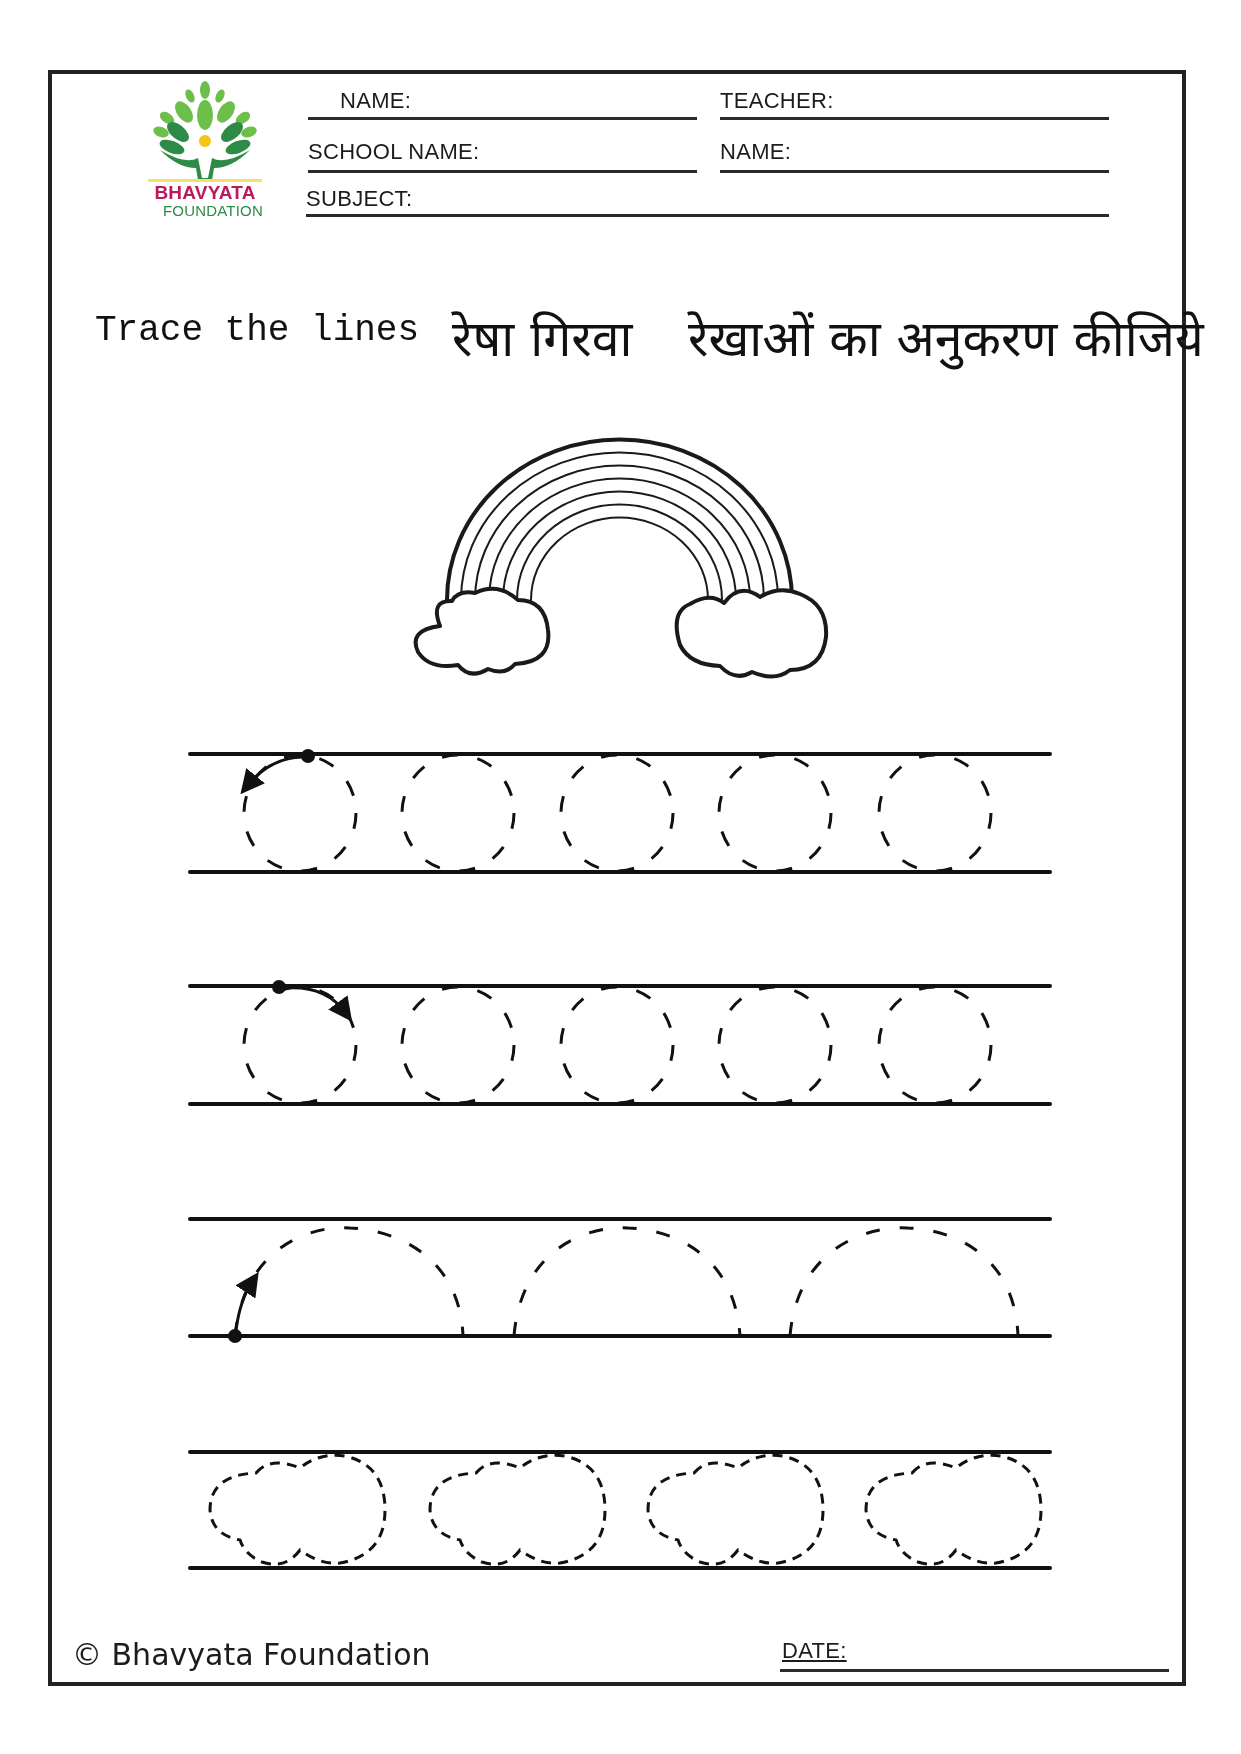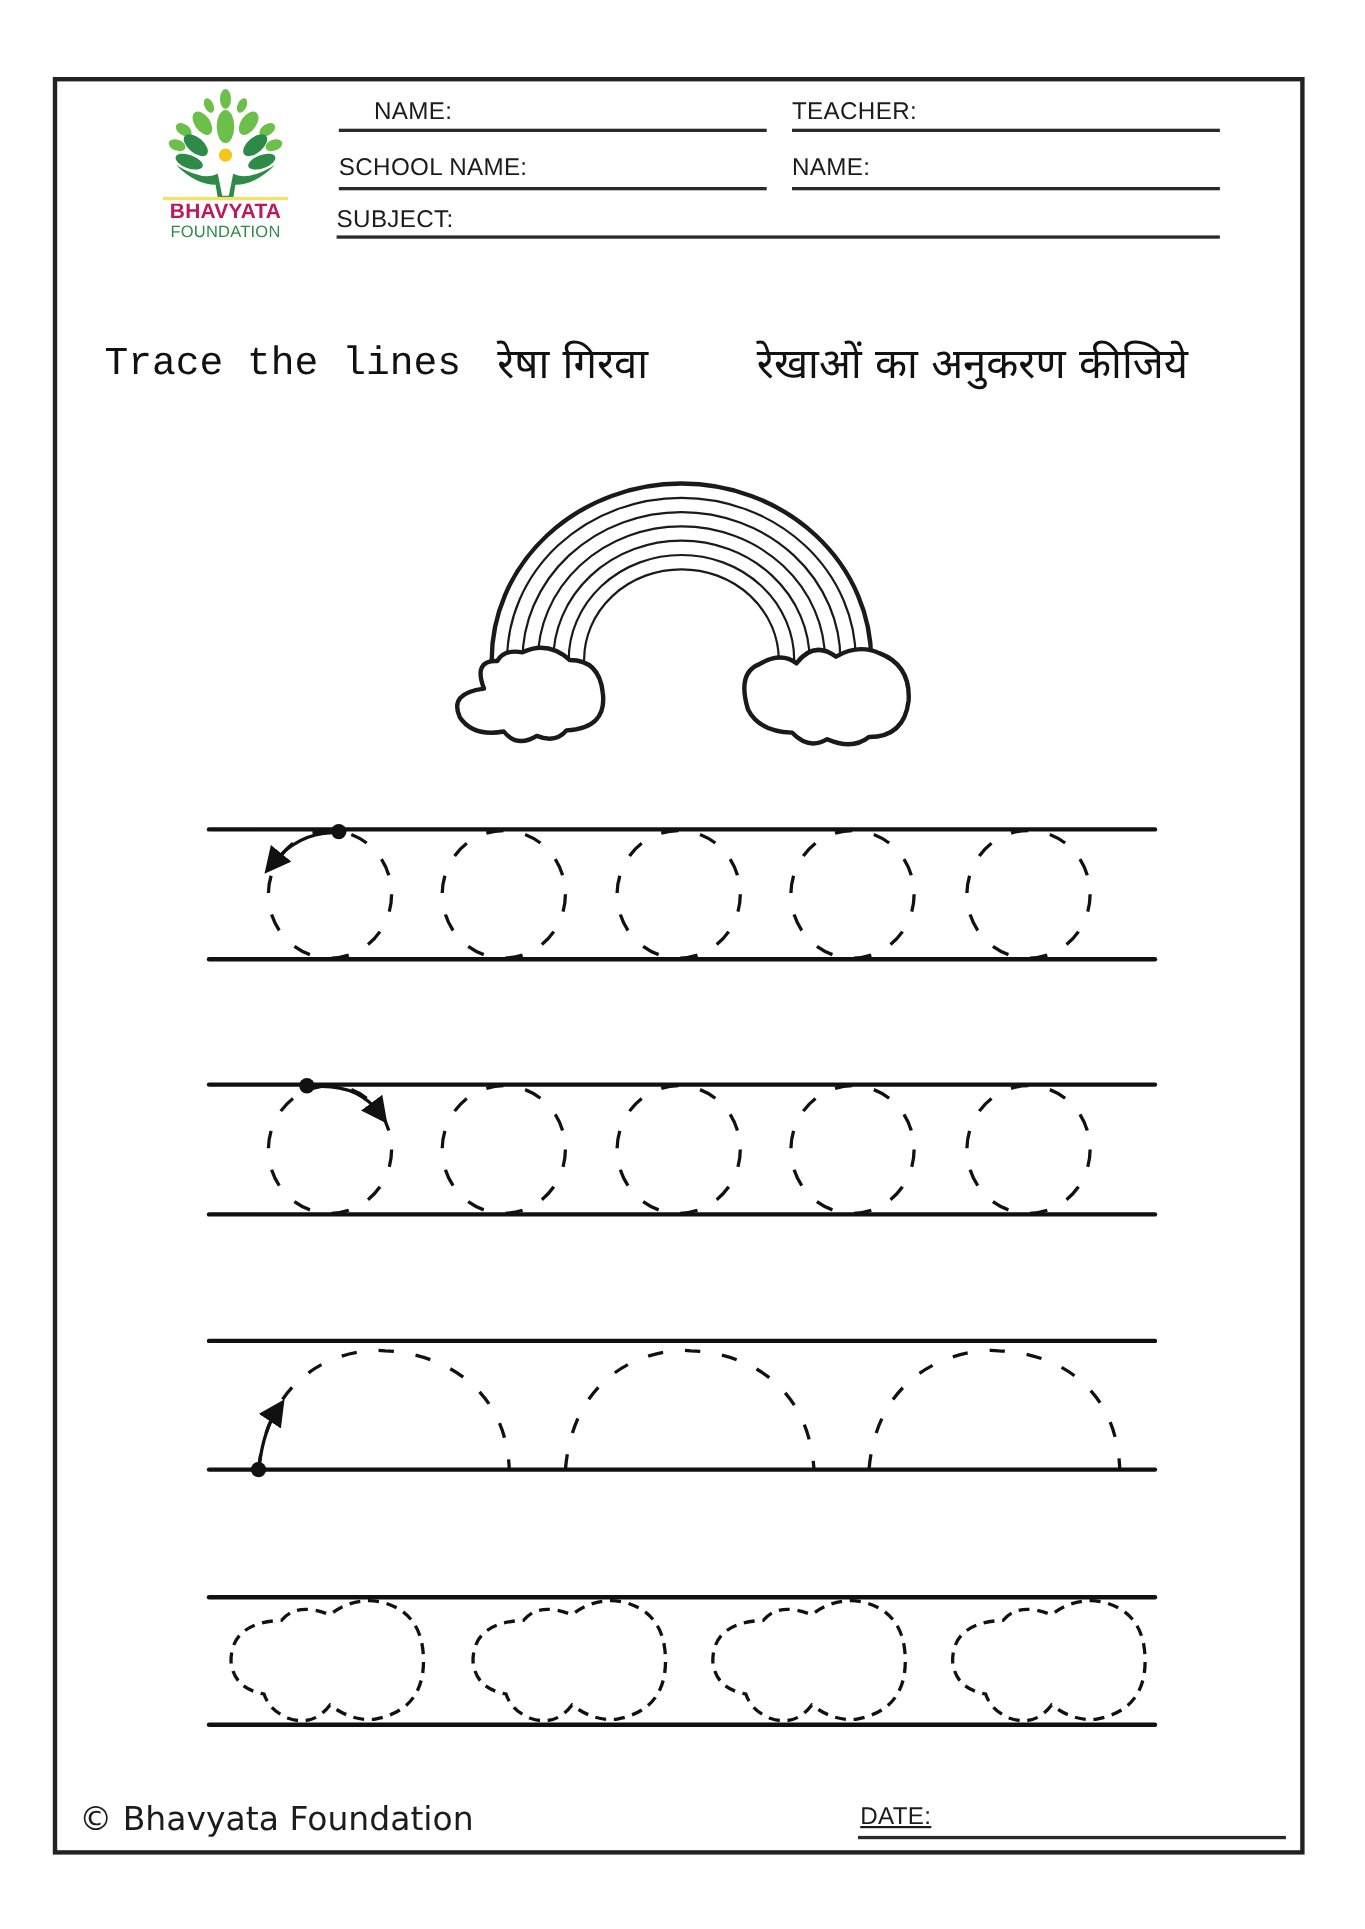--- a/index.html
+++ b/index.html
@@ -6,25 +6,25 @@
   body { width:1241px; height:1754px; position:relative; overflow:hidden;
          font-family:"DejaVu Sans", sans-serif; color:#1a1a1a; }
   .page-border { position:absolute; left:48px; top:70px; width:1130px; height:1608px;
                  border:4px solid #222; box-sizing:content-box; }
   .field-label { position:absolute; font-family:"Liberation Sans", sans-serif; font-size:22px;
                  letter-spacing:0.3px; color:#1c1c1c; white-space:nowrap; }
   .field-line { position:absolute; height:3px; background:#2a2a2a; }
   .title-en { position:absolute; left:95px; top:310px; font-family:Liberation Mono, monospace;
               font-size:36px; font-weight:500; color:#111; white-space:nowrap; }
   .title-hi { position:absolute; top:303px; font-family:"DejaVu Sans", sans-serif;
-              font-size:38px; color:#111; white-space:nowrap; }
+              font-size:50px; color:#111; white-space:nowrap; }
   .logo-text-1 { position:absolute; left:147px; top:182px; width:116px; text-align:center;
                  font-family:"Liberation Sans", sans-serif; font-weight:bold; font-size:19px;
                  letter-spacing:0.2px; }
-  .logo-text-2 { position:absolute; left:147px; top:202px; width:116px; text-align:center;
+  .logo-text-2 { position:absolute; left:147px; top:202px; width:116px; text-align:right;
                  font-family:"Liberation Sans", sans-serif; font-size:15px; letter-spacing:0.2px; }
   .footer-copy { position:absolute; left:72px; top:1637px; font-family:"DejaVu Sans", sans-serif;
                  font-size:30px; color:#1c1c1c; white-space:nowrap; }
   svg { position:absolute; left:0; top:0; }
 </style>
 </head>
 <body>
 
 <div class="page-border"></div>
 

